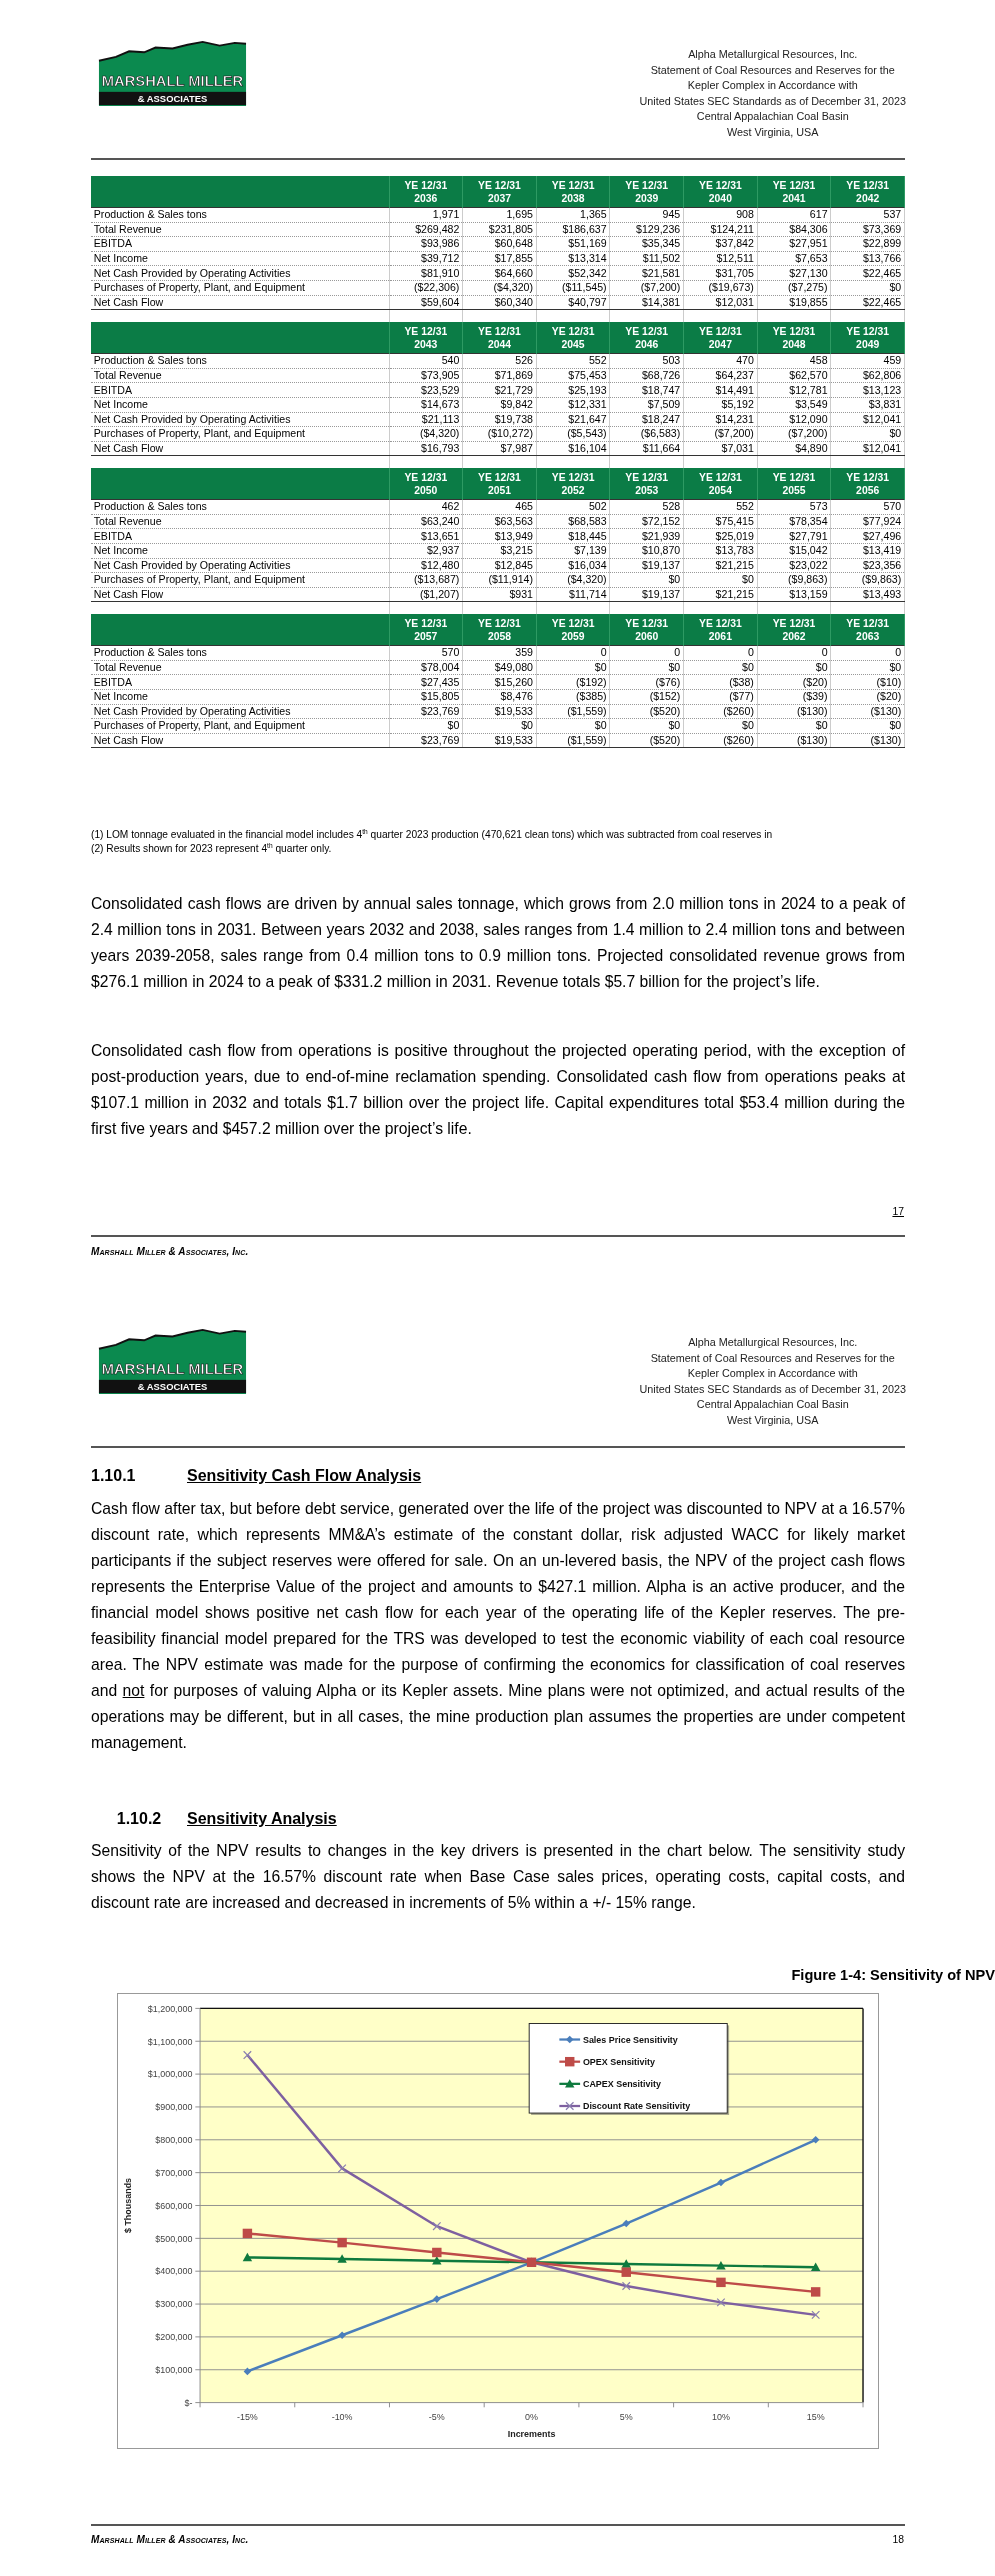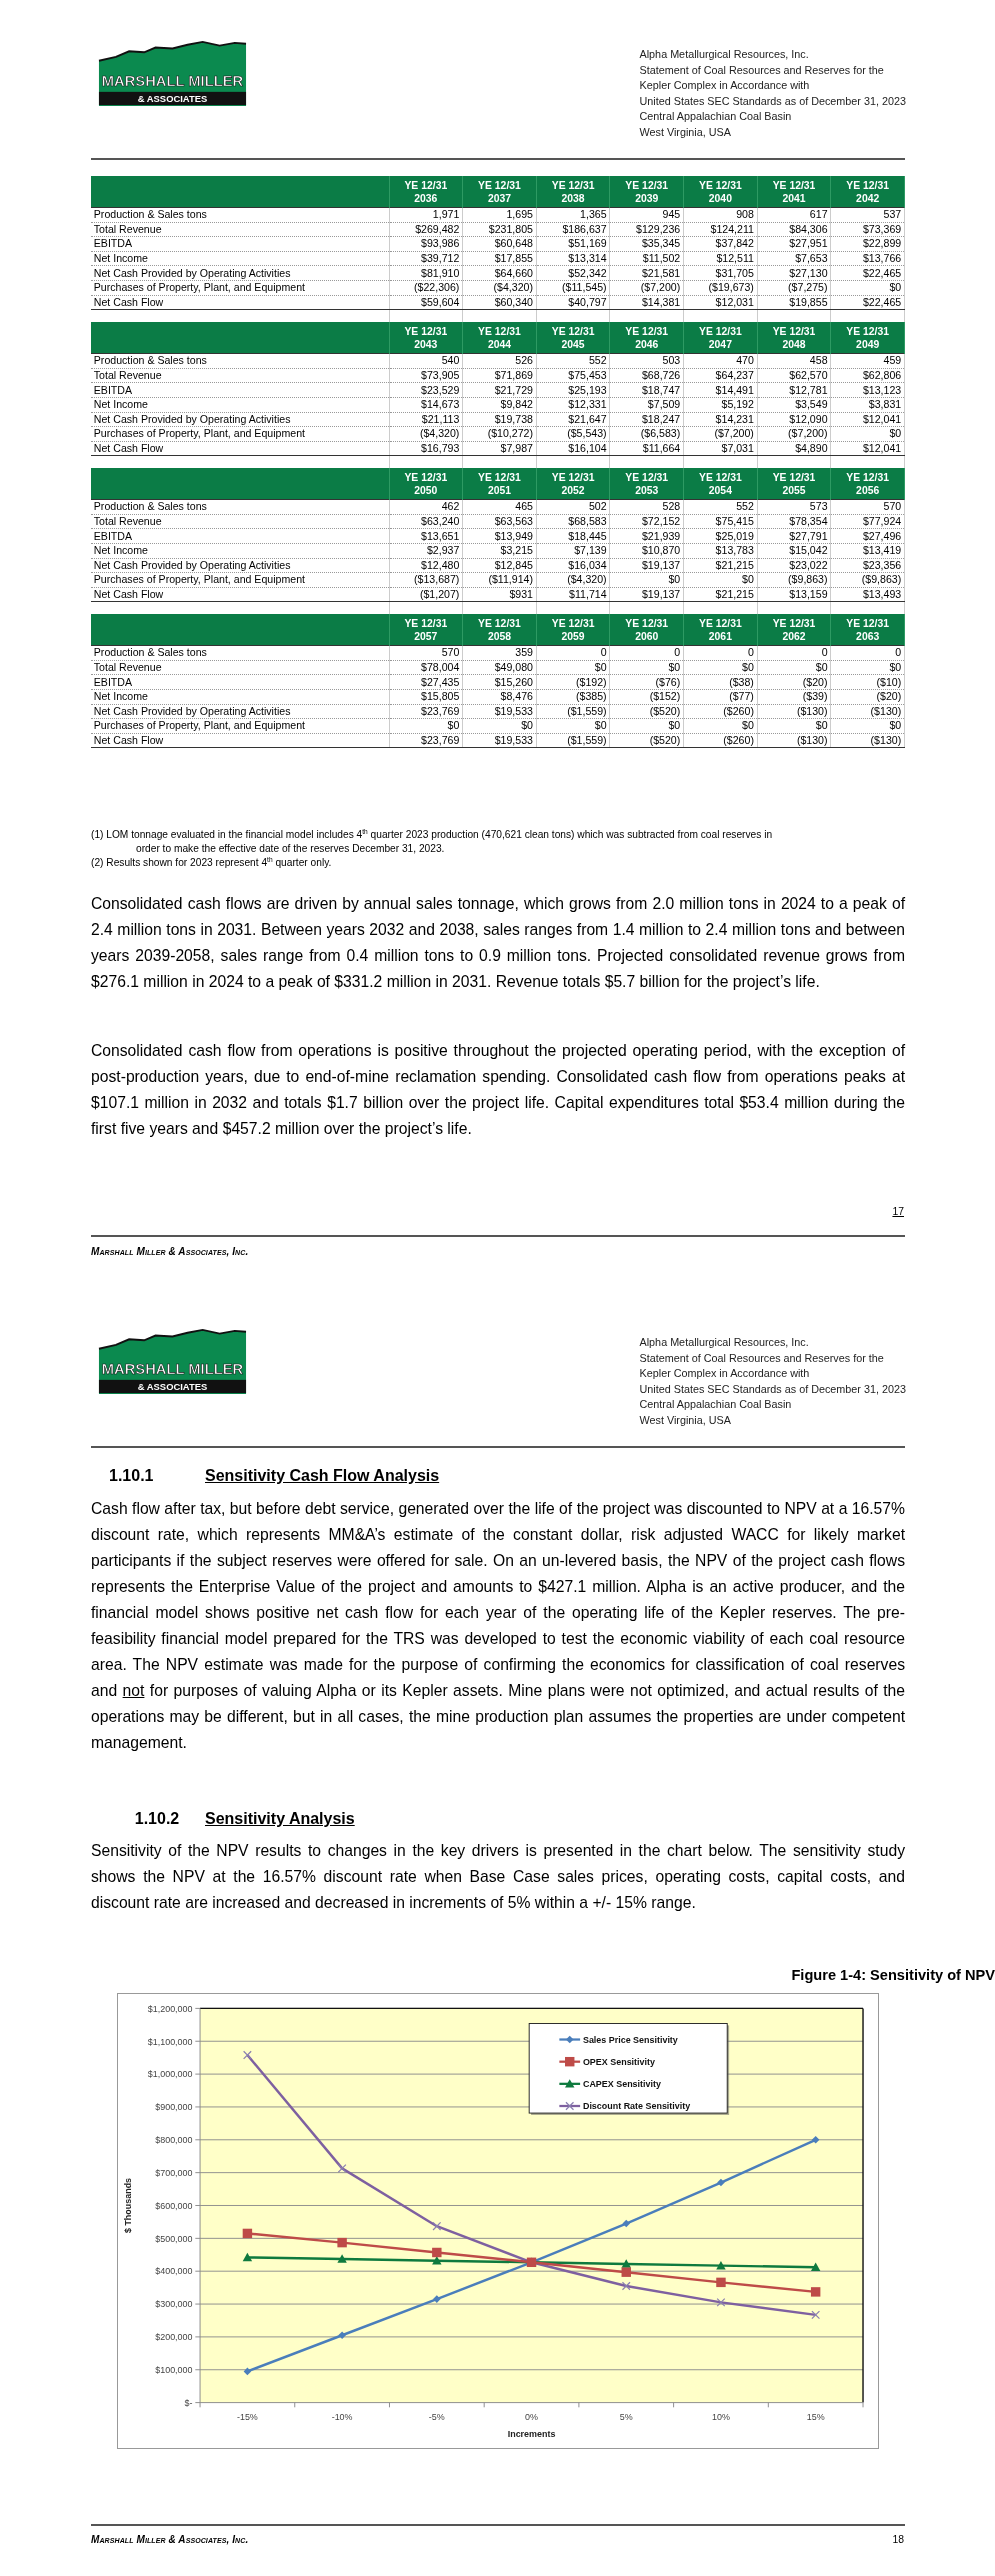--- a/index.html
+++ b/index.html
@@ -1,40 +1,40 @@
 <!DOCTYPE html>
 <html style="font-size:15px"><head>
 <meta charset="utf-8">
 <style>
   * { box-sizing: border-box; margin: 0; padding: 0; }
   body { width: 995px; height: 2576px; background: #ffffff; font-family: "Liberation Sans", sans-serif; color: #000; position: relative; overflow: hidden; }
   .page { position: absolute; left: 0; width: 995px; }
   .logo { position: absolute; left: 97px; width: 151px; height: 66px; }
-  .header-text { position: absolute; right: 89px; text-align: left; font-size: 10.8px; line-height: 15.6px; color: #222; }
+  .header-text { position: absolute; right: 89px; text-align: center; font-size: 10.8px; line-height: 15.6px; color: #222; }
   .hr { position: absolute; left: 91px; width: 814px; height: 1.9px; background: #555; }
   .footer-company { position: absolute; left: 91px; font-size: 10px; font-weight: bold; font-style: italic; letter-spacing: 0.1px; font-variant: small-caps; }
   .footer-page { position: absolute; right: 91px; font-size: 10.4px; }
 
   table.fin { position: absolute; left: 91px; width: 814px; border-collapse: collapse; font-size: 10.6px; table-layout: fixed; }
   table.fin th { background: #0b7c46; color: #fff; font-weight: bold; font-size: 10.4px; line-height: 13.2px; padding: 2.8px 3.8px 1.9px 3.8px; text-align: center; border-right: 0.9px solid #2e9a63; }
   table.fin th.blank { border-right: 0.9px solid #2e9a63; }
   table.fin td { height: 14.6px; line-height: 13.2px; padding: 0 2.8px; border-bottom: 0.9px dotted #999; border-right: 0.9px solid #ccc; text-align: right; white-space: nowrap; }
   table.fin td.lbl { text-align: left; border-right: 0.9px solid #ccc; }
   table.fin tr.first td { border-top: 0.9px solid #333; }
   table.fin tr.last td { border-bottom: 0.9px solid #333; }
   table.fin td.gap { height: 12.3px; border-bottom: none; }
   .col-lbl { width: 298px; }
 
   .note { position: absolute; left: 91px; font-size: 10.2px; line-height: 14px; width: 821px; }
   .note .indent { padding-left: 45px; }
   sup { font-size: 6.6px; vertical-align: super; line-height: 0; }
 
   .para { position: absolute; left: 91px; width: 814px; font-size: 15.7px; line-height: 26px; text-align: justify; }
   .heading { position: absolute; left: 91px; font-size: 16px; font-weight: bold; }
-  .heading .num { display: inline-block; width: 96px; margin-left: 18px; }
+  .heading .num { display: inline-block; width: 96px; }
   .heading .title { text-decoration: underline; }
   .u { text-decoration: underline; }
 
   .fig-title { position: absolute; left: 0; width: 995px; text-align: center; font-size: 14.6px; font-weight: bold; }
   .chart-frame { position: absolute; left: 117px; top: 1993px; width: 762px; height: 456px; border: 1.4px solid #999; background: #fff; }
   .chart-svg { position: absolute; left: 0; top: 0; }
 </style>
 </head>
 <body>
 
@@ -446,21 +446,20 @@
           <td>($520)</td>
           <td>($260)</td>
           <td>($130)</td>
           <td>($130)</td>
         </tr>
       </tbody>
   </table>
 
   <div class="note" style="top:828px;">
     <div><span>(1) LOM tonnage evaluated in the financial model includes 4</span><sup>th</sup><span> quarter 2023 production (470,621 clean tons) which was subtracted from coal reserves in</span></div>
-    <div class="indent">order to make the effective date of the reserves December 31, 2023.</div>
     <div><span>(2) Results shown for 2023 represent 4</span><sup>th</sup><span> quarter only.</span></div>
   </div>
 
   <p class="para" style="top:891px;">Consolidated cash flows are driven by annual sales tonnage, which grows from 2.0 million tons in 2024 to a peak of 2.4 million tons in 2031.  Between years 2032 and 2038, sales ranges from 1.4 million to 2.4 million tons and between years 2039-2058, sales range from 0.4 million tons to 0.9 million tons. Projected consolidated revenue grows from $276.1 million in 2024 to a peak of $331.2 million in 2031. Revenue totals $5.7 billion for the project’s life.</p>
   <p class="para" style="top:1038px;">Consolidated cash flow from operations is positive throughout the projected operating period, with the exception of post-production years, due to end-of-mine reclamation spending.  Consolidated cash flow from operations peaks at $107.1 million in 2032 and totals $1.7 billion over the project life.  Capital expenditures total $53.4 million during the first five years and $457.2 million over the project’s life.</p>
 
   <div class="hr" style="top:1235px;"></div>
   <div class="footer-company" style="top:1246px;">Marshall Miller &amp; Associates, Inc.</div>
   <div class="footer-page" style="top:1206px;text-decoration:underline;">17</div>
 </div>

